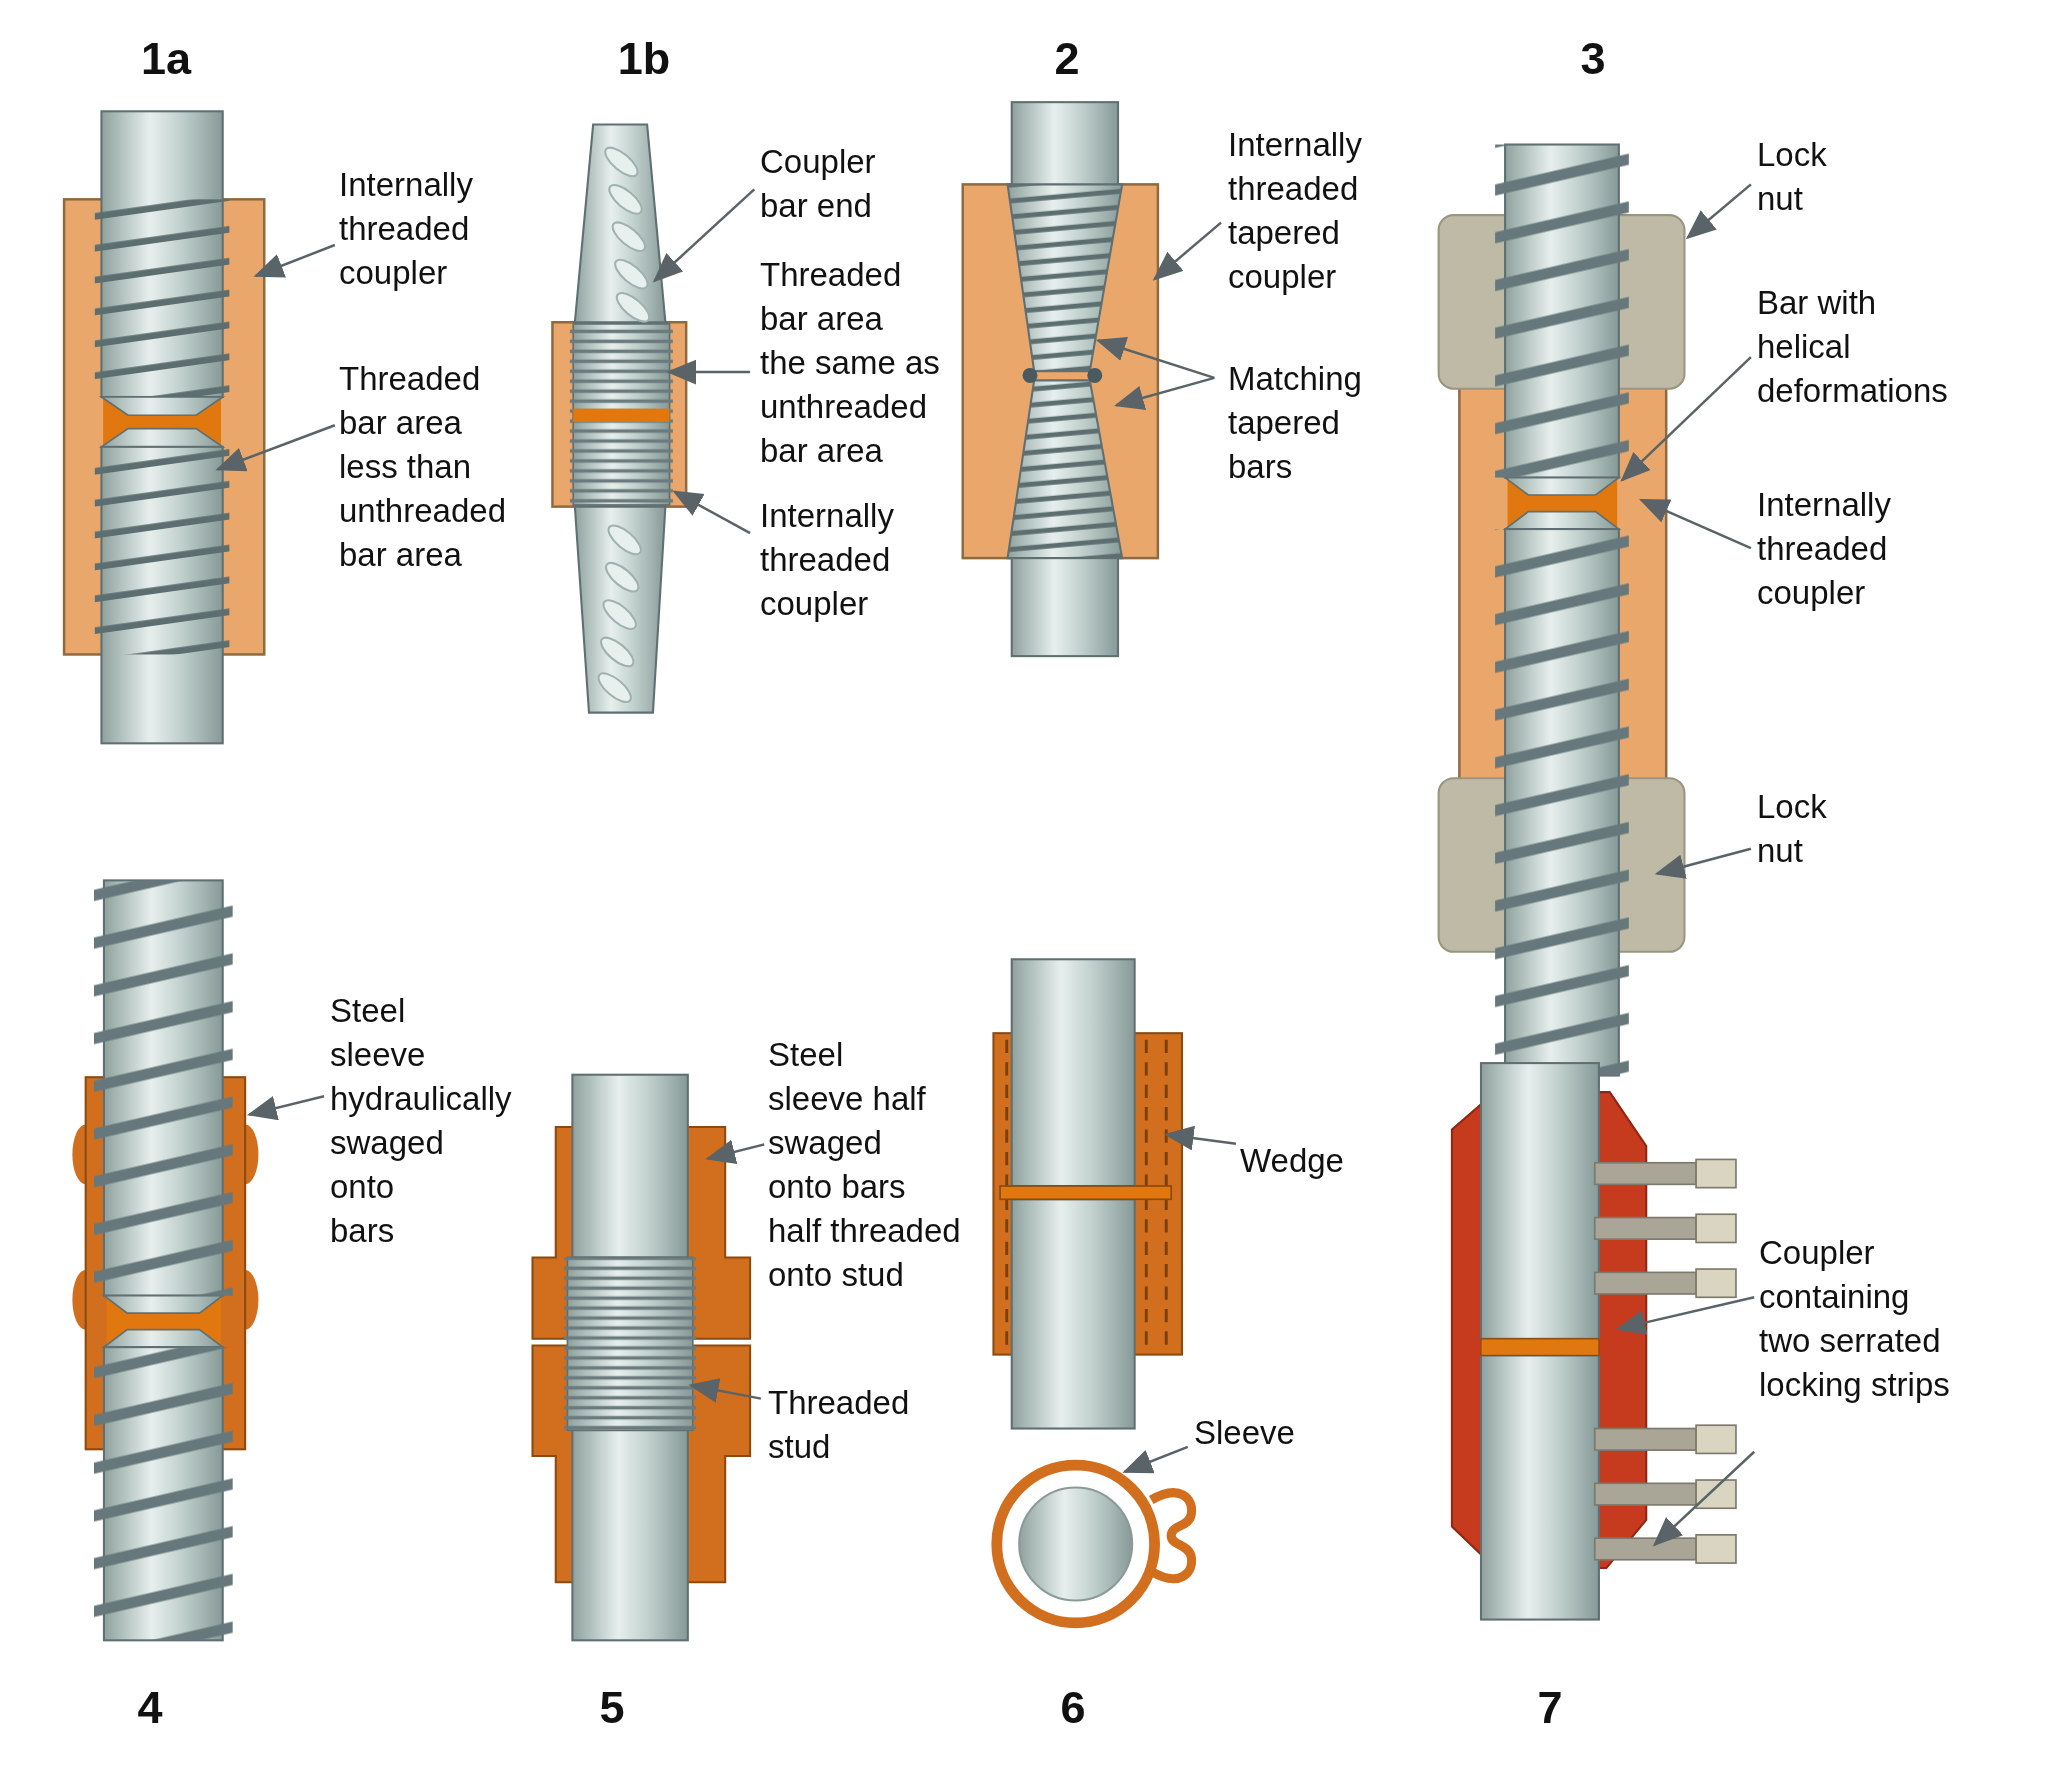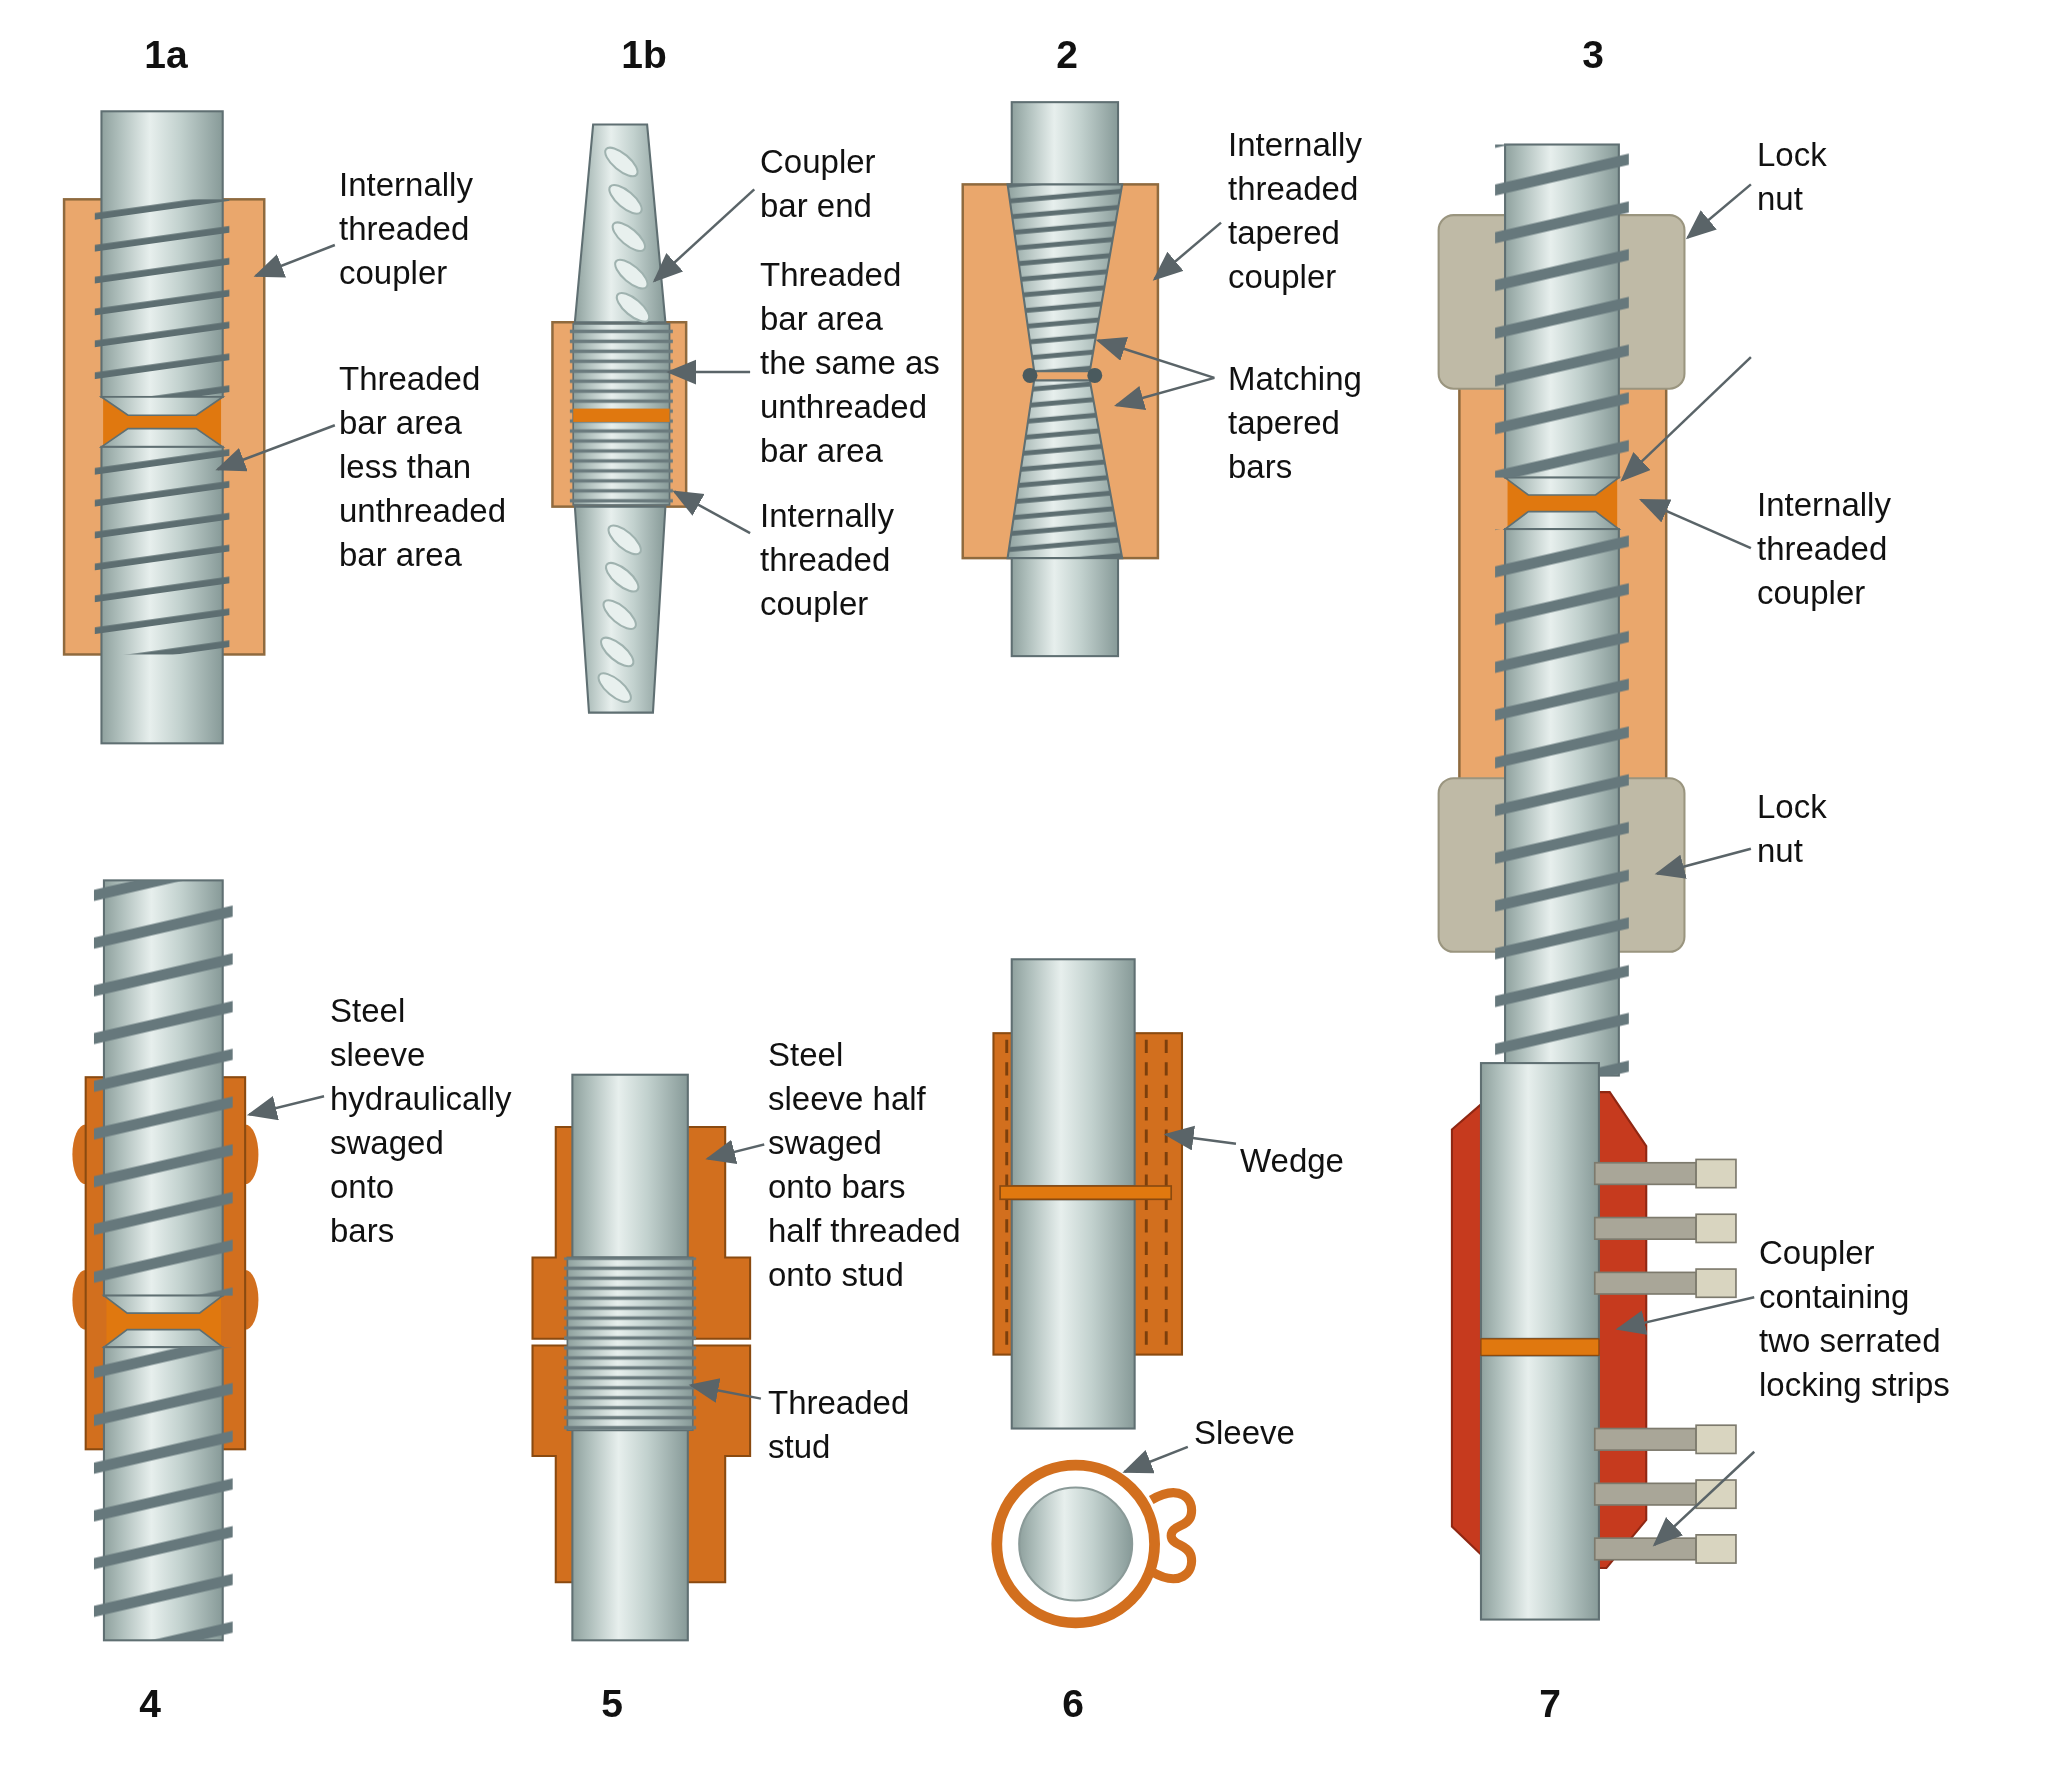--- a/index.html
+++ b/index.html
@@ -14,21 +14,21 @@
   .lbl{
     position:absolute;
     font-size:33px;
     line-height:44px;
     color:#111111;
     white-space:pre-line;
     z-index:4;
   }
   .num{
     position:absolute;
-    font-size:39px;
+    font-size:45px;
     font-weight:bold;
     color:#111111;
     transform:translateX(-50%);
     z-index:4;
   }
 </style>
 </head>
 <body>
 
 <div id="stage">
@@ -256,20 +256,23 @@
   <div class="lbl" style="left:1228px;top:123px;">Internally
 threaded
 tapered
 coupler</div>
   <div class="lbl" style="left:1228px;top:345px;margin-top:12px;">Matching
 tapered
 bars</div>
 
   <div class="lbl" style="left:1757px;top:133px;">Lock
 nut</div>
+  <div class="lbl" style="left:1757px;top:281px;">Bar with
+helical
+deformations</div>
   <div class="lbl" style="left:1757px;top:483px;">Internally
 threaded
 coupler</div>
   <div class="lbl" style="left:1757px;top:785px;">Lock
 nut</div>
 
   <div class="lbl" style="left:330px;top:989px;">Steel
 sleeve
 hydraulically
 swaged

